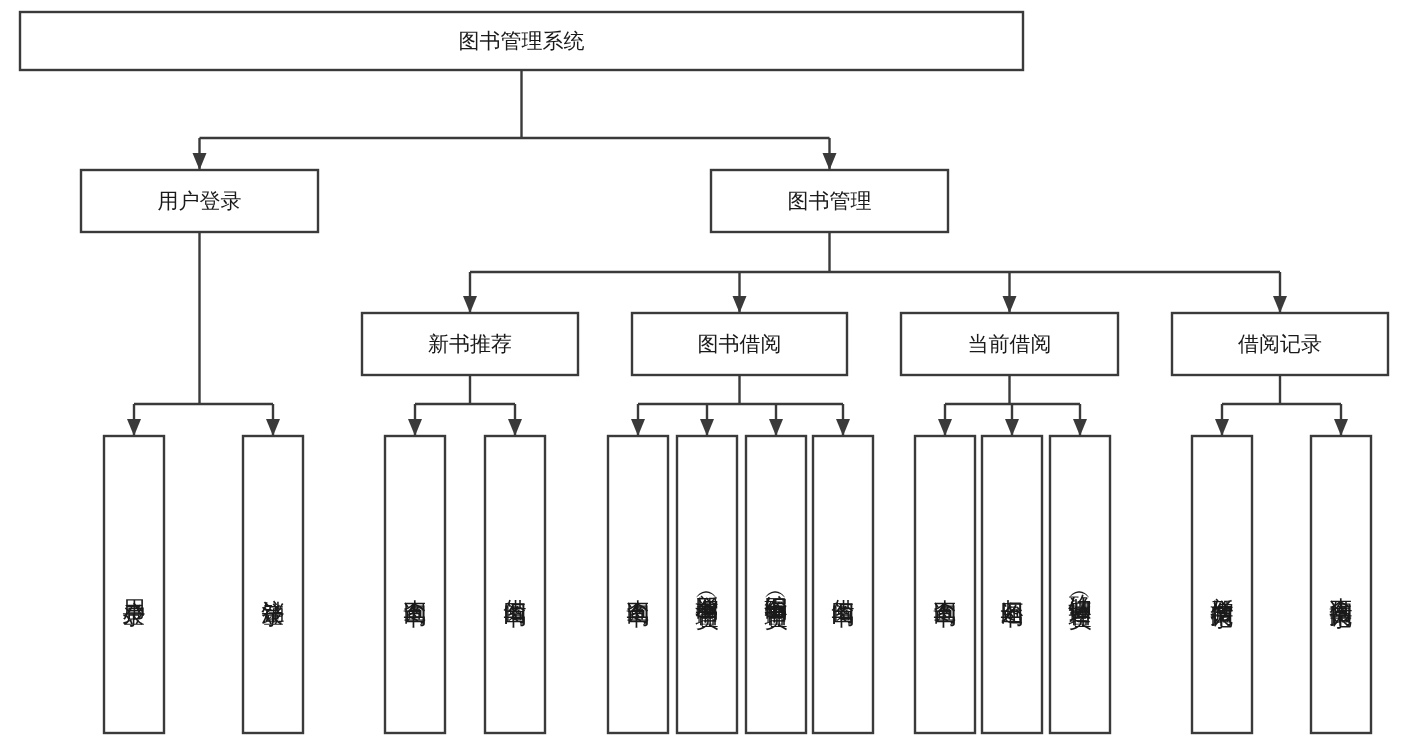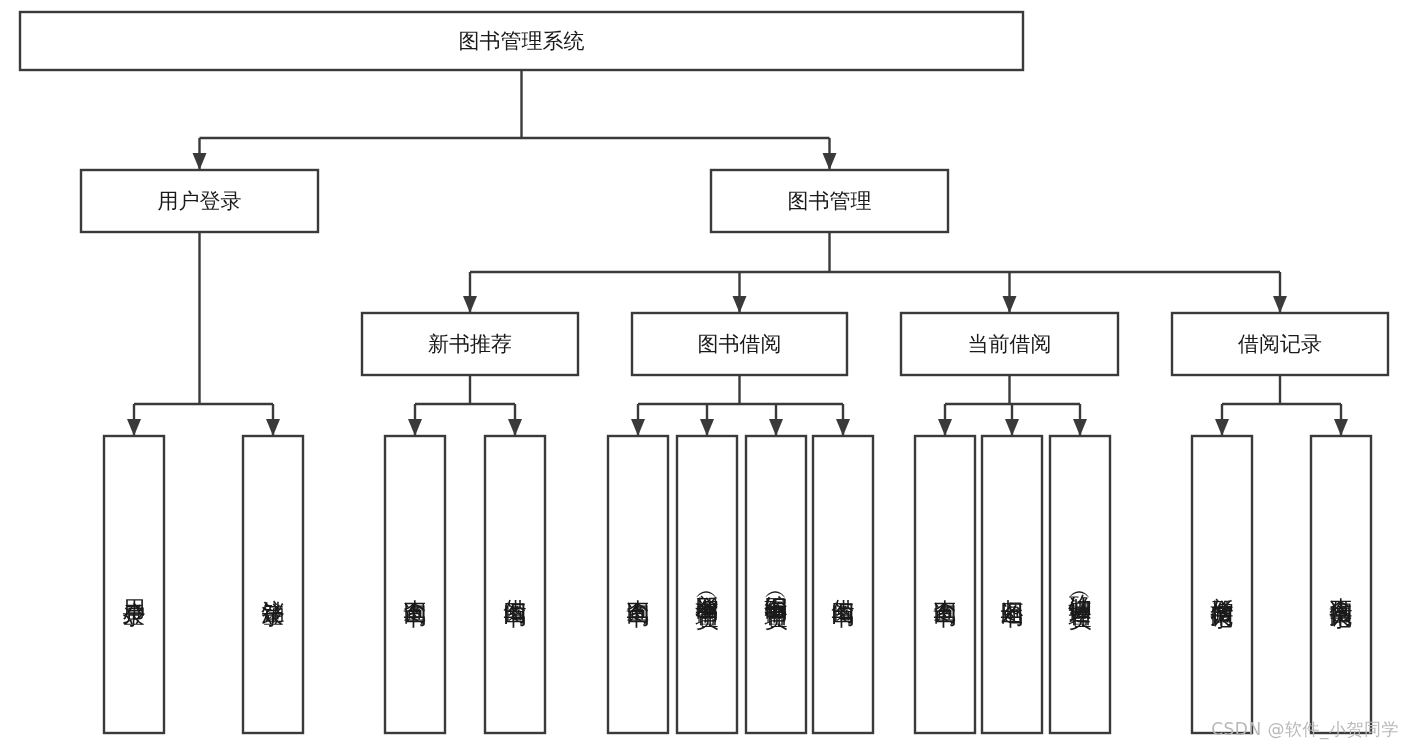--- a/index.html
+++ b/index.html
@@ -242,15 +242,14 @@
         <span class="leaf-label">确认归还（管理员）</span>
       </div>
       <div class="leaf-label-wrap" style="left: 1192px; top: 436px; width: 60px; height: 297px;">
         <span class="leaf-label">新增借阅记录</span>
       </div>
       <div class="leaf-label-wrap" style="left: 1311px; top: 436px; width: 60px; height: 297px;">
         <span class="leaf-label">查询借阅记录</span>
       </div>
     </div>
 
-  <div class="watermark">CSDN @软件_小贺同学</div>
 
 </div>
 
 </body></html>

